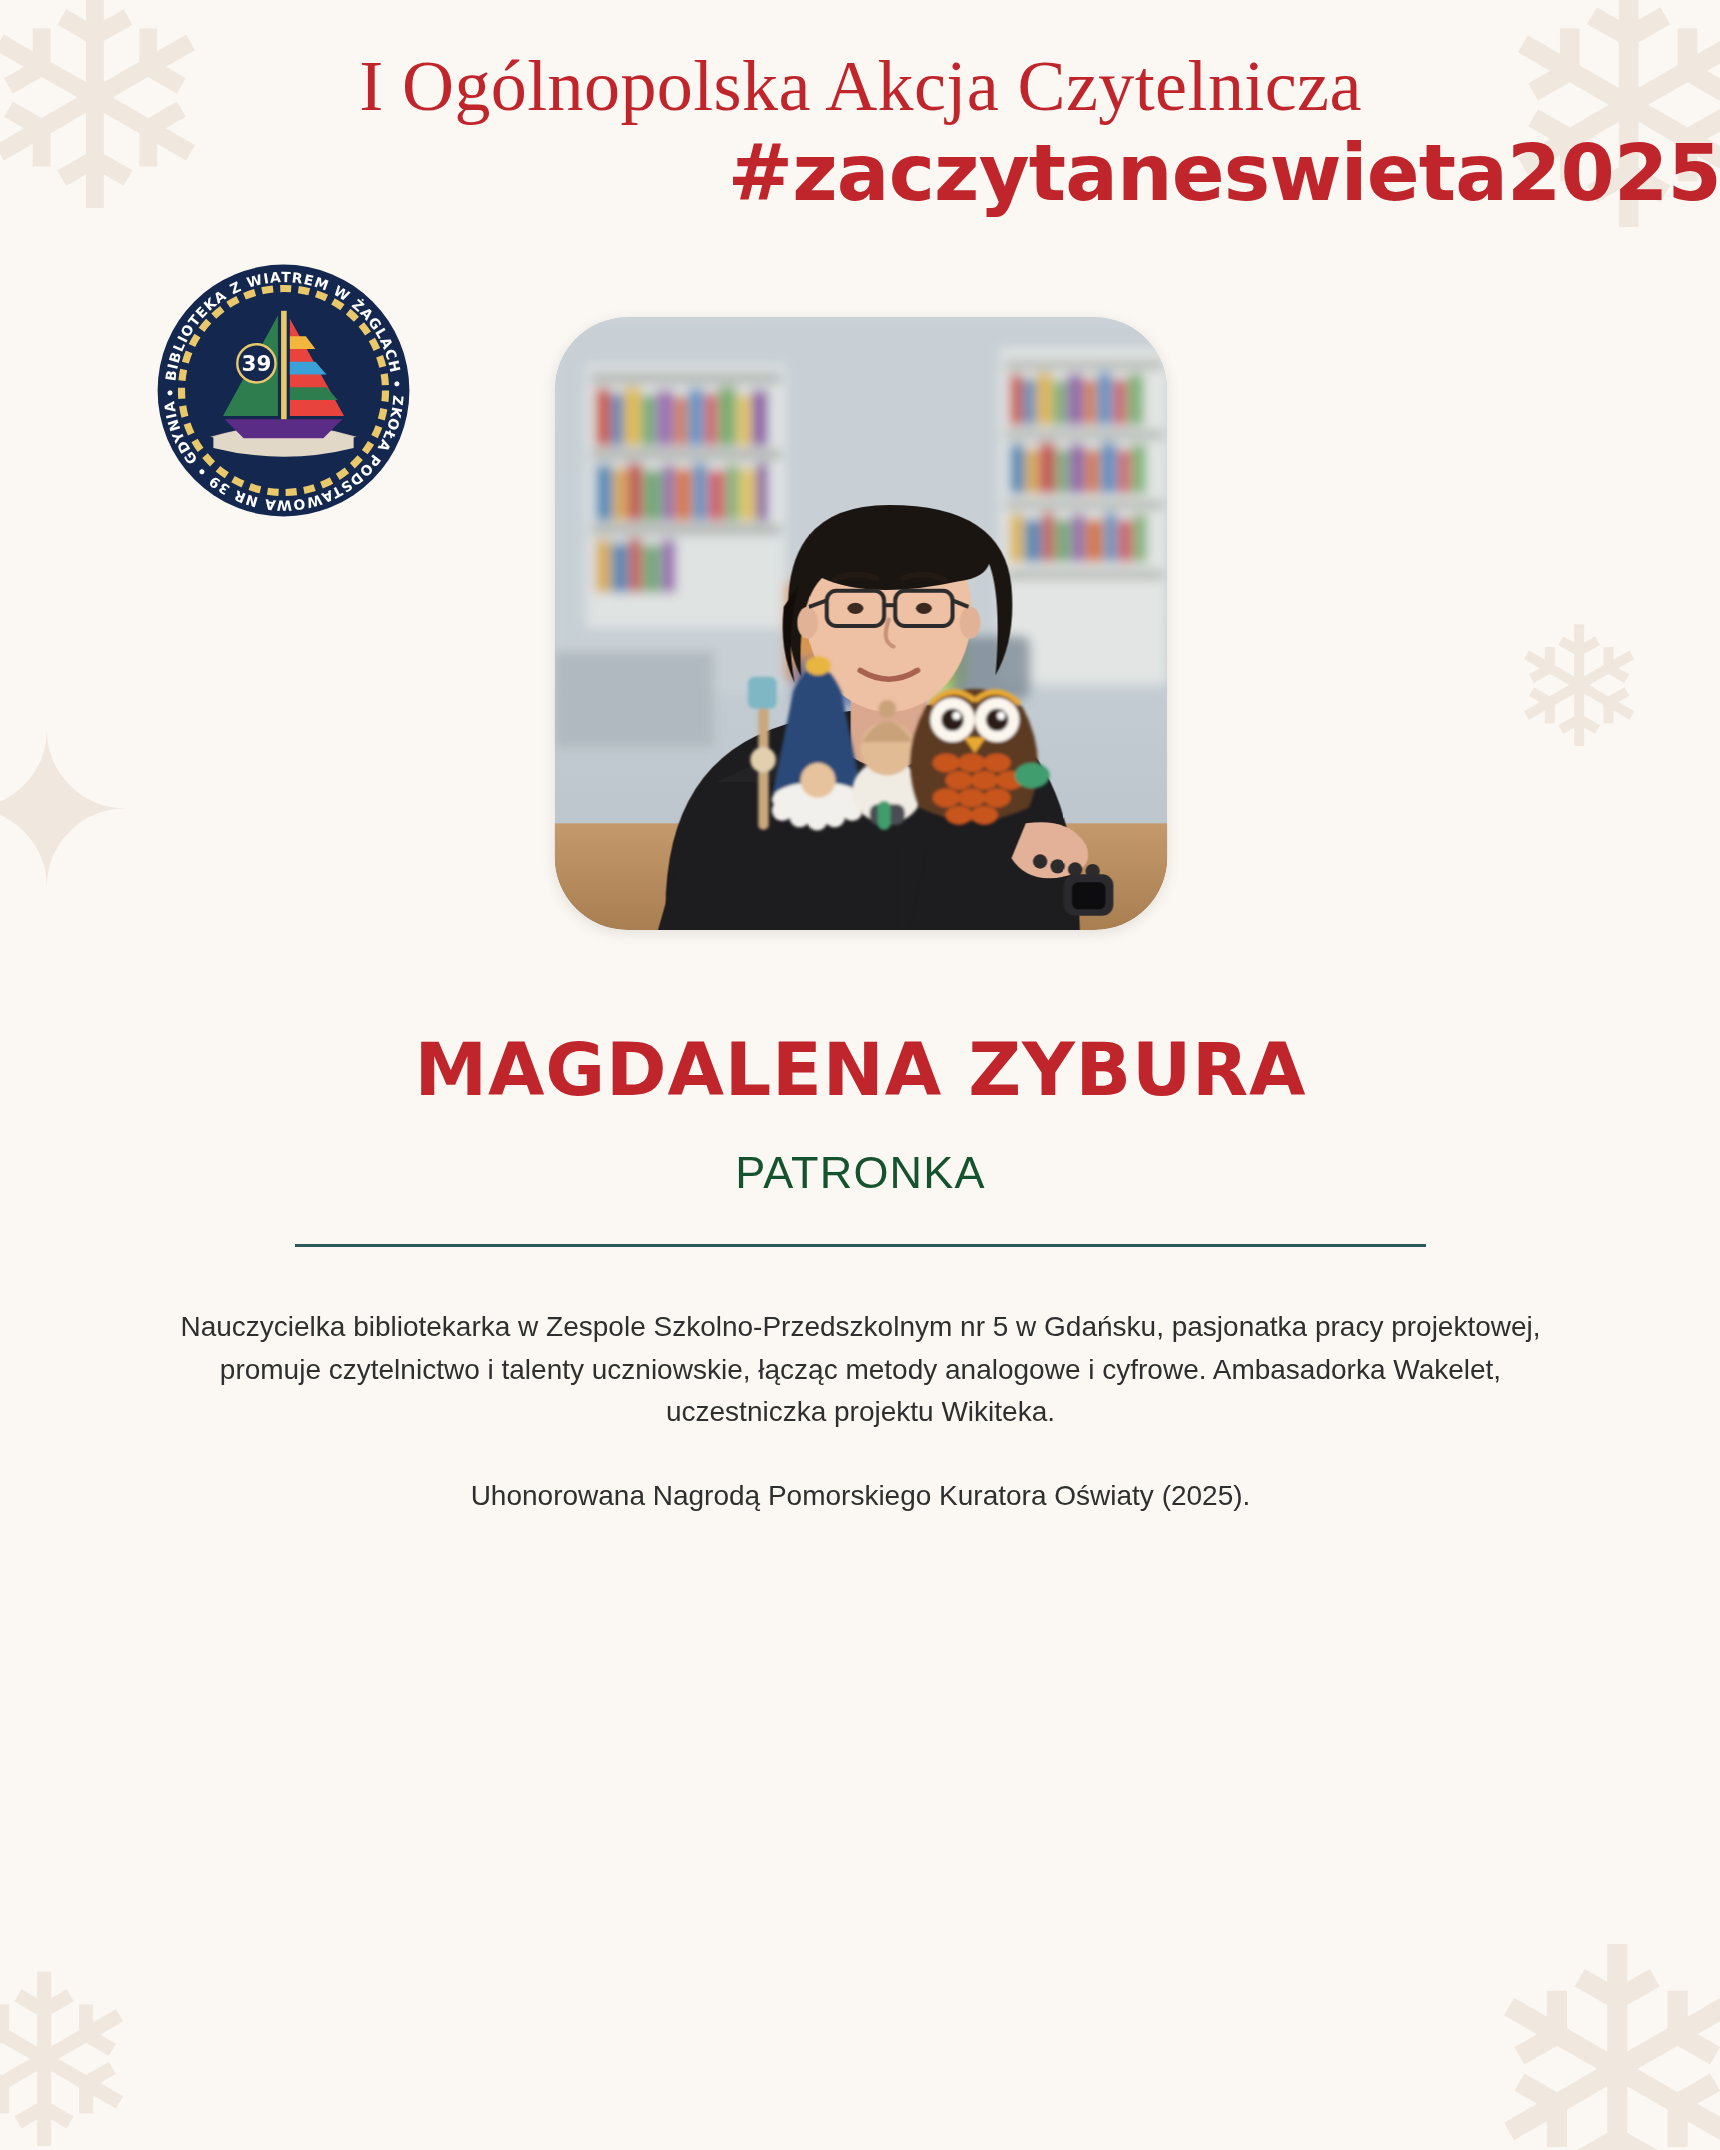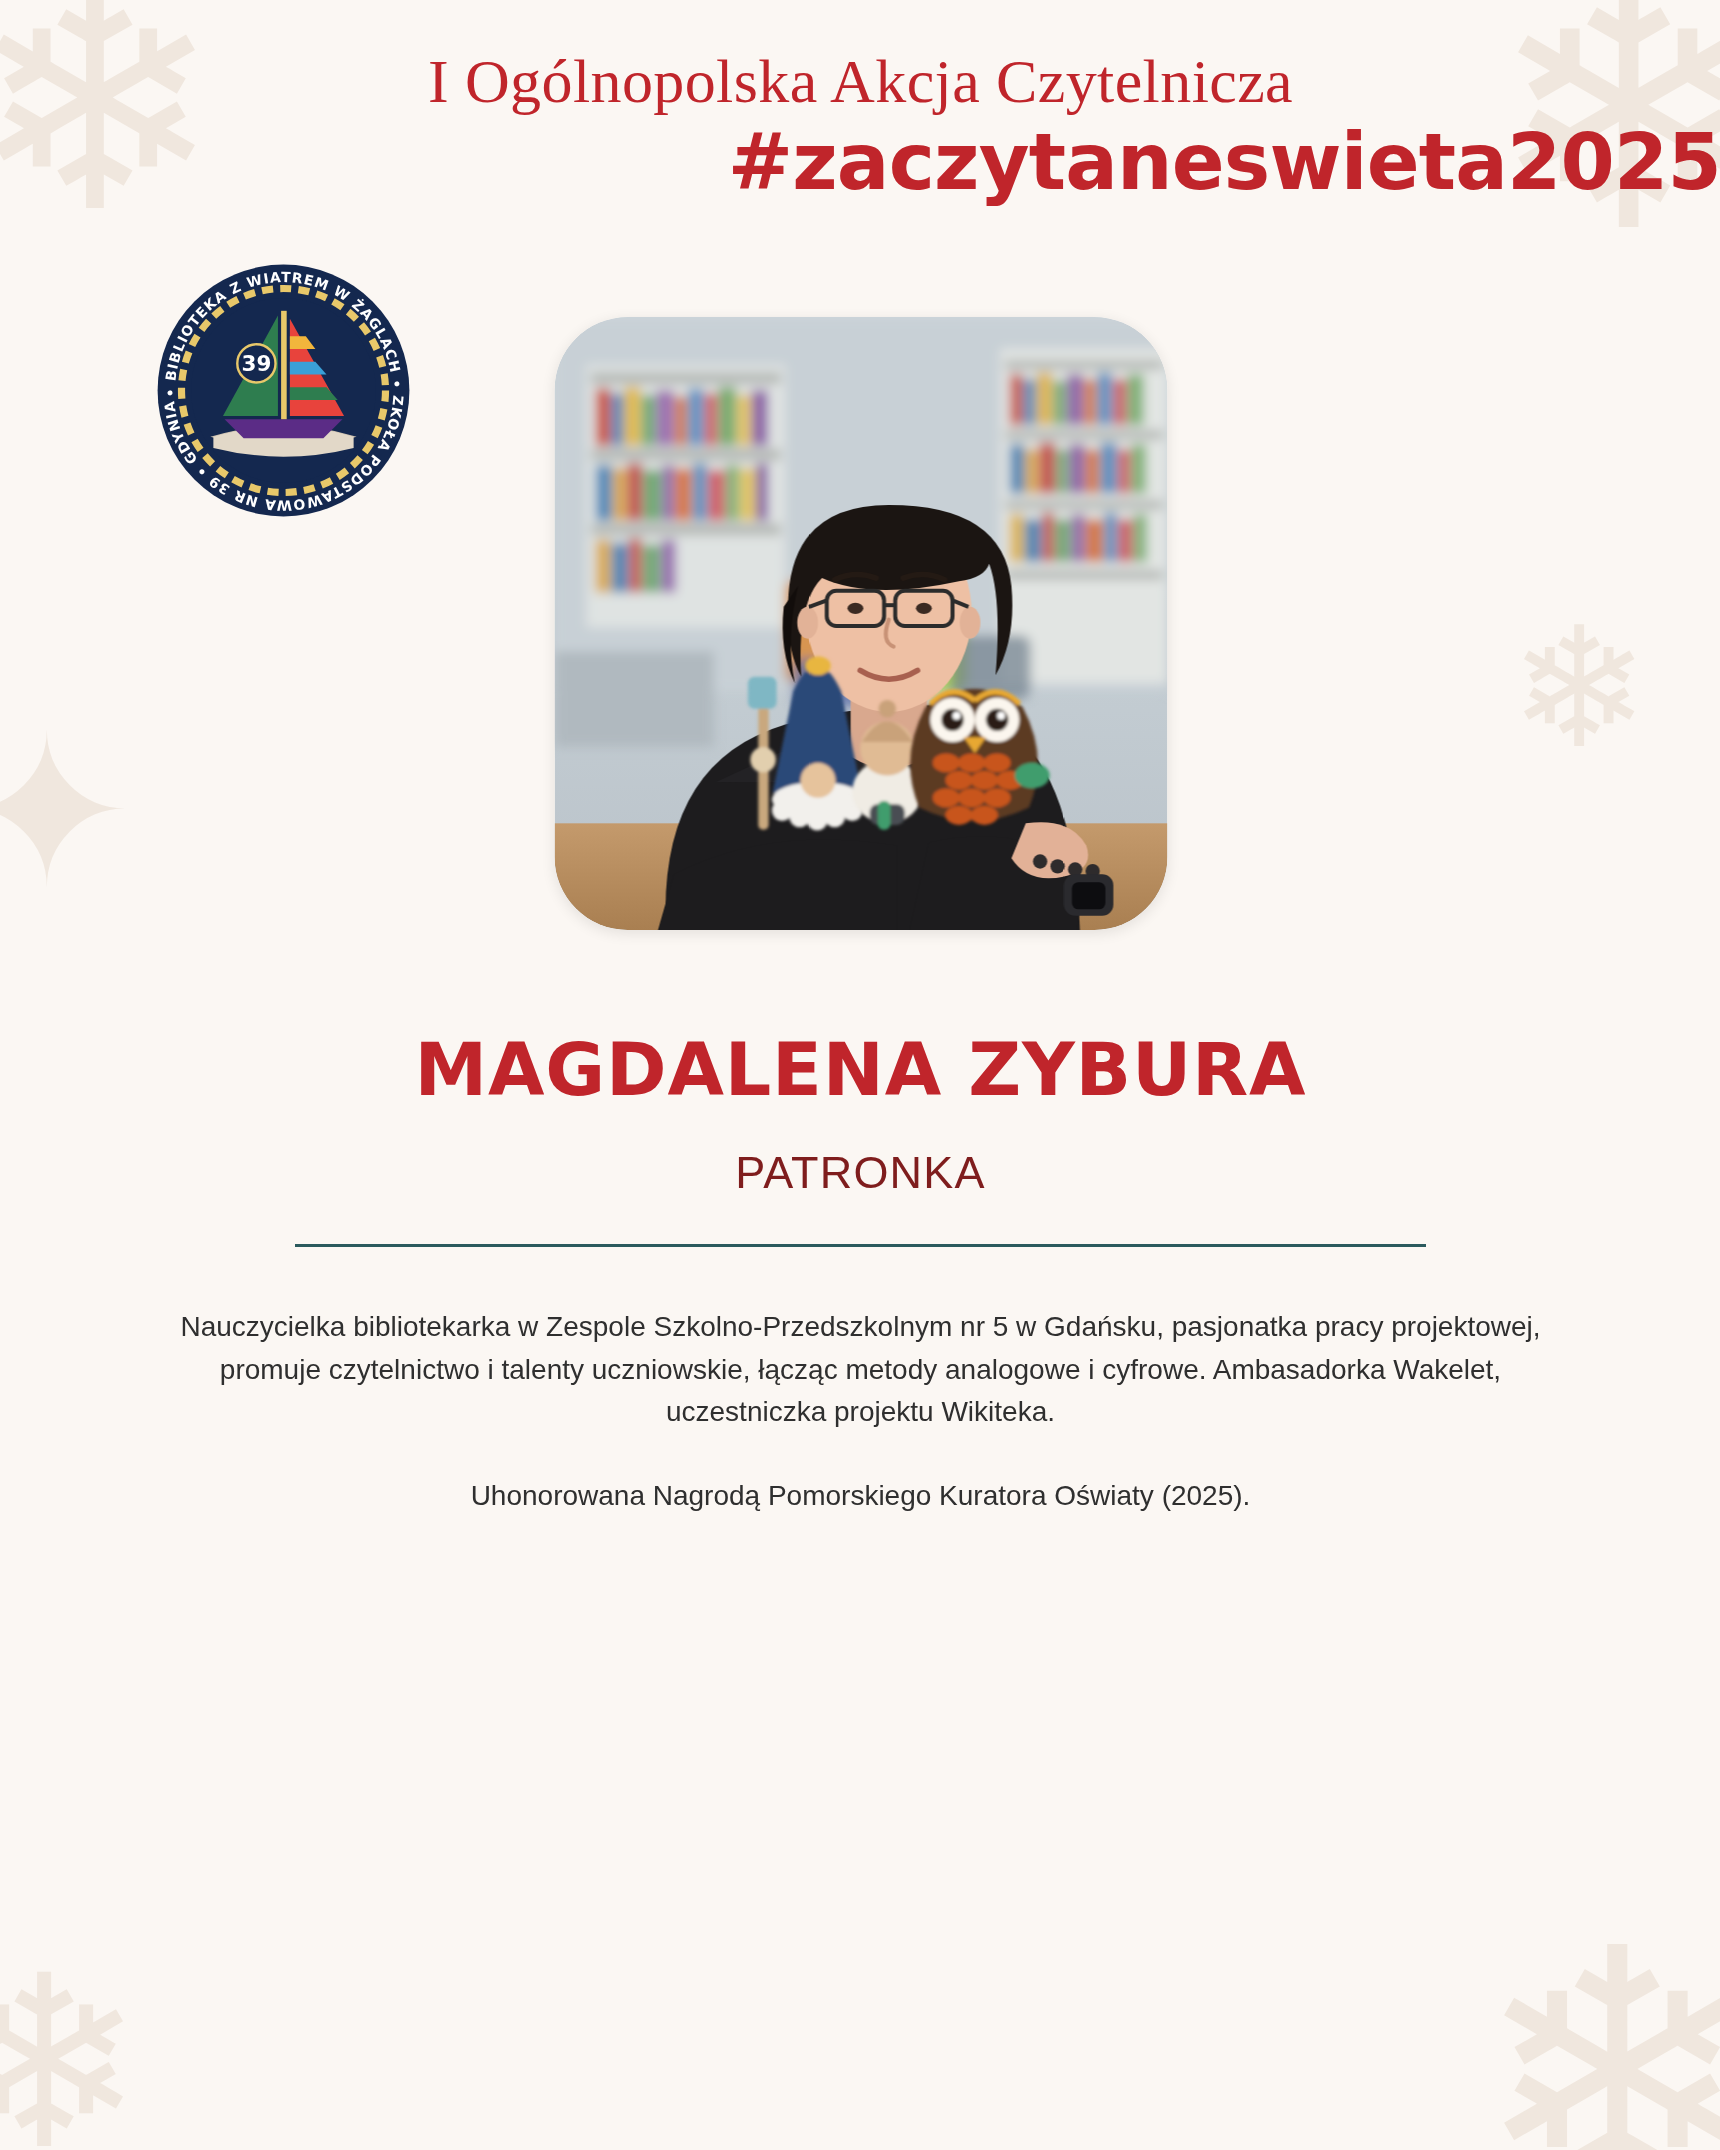--- a/index.html
+++ b/index.html
@@ -32,21 +32,21 @@
 
   
   .header {
     position: relative;
     z-index: 3;
     text-align: center;
     padding-top: 49px;
   }
   .title-line1 {
     font-family: "Liberation Serif", serif;
-    font-size: 62px;
+    font-size: 72px;
     color: #c0252b;
     letter-spacing: 0.4px;
     line-height: 1.05;
   }
   .title-line2 {
     font-family: "DejaVu Sans", sans-serif;
     font-weight: bold;
     font-size: 78px;
     color: #c0252b;
     letter-spacing: -0.8px;
@@ -93,21 +93,21 @@
   .person-name {
     font-family: "DejaVu Sans", sans-serif;
     font-weight: bold;
     font-size: 73px;
     color: #c0252b;
     letter-spacing: 0.8px;
   }
   .person-role {
     font-family: "Liberation Sans", sans-serif;
     font-size: 45px;
-    color: #7f1d1d;
+    color: #14532d;
     margin-top: 35px;
     letter-spacing: 1.2px;
   }
   .divider {
     width: 1131px;
     height: 3.2px;
     background: #2b5a5d;
     margin: 45px auto 0 auto;
   }
 

